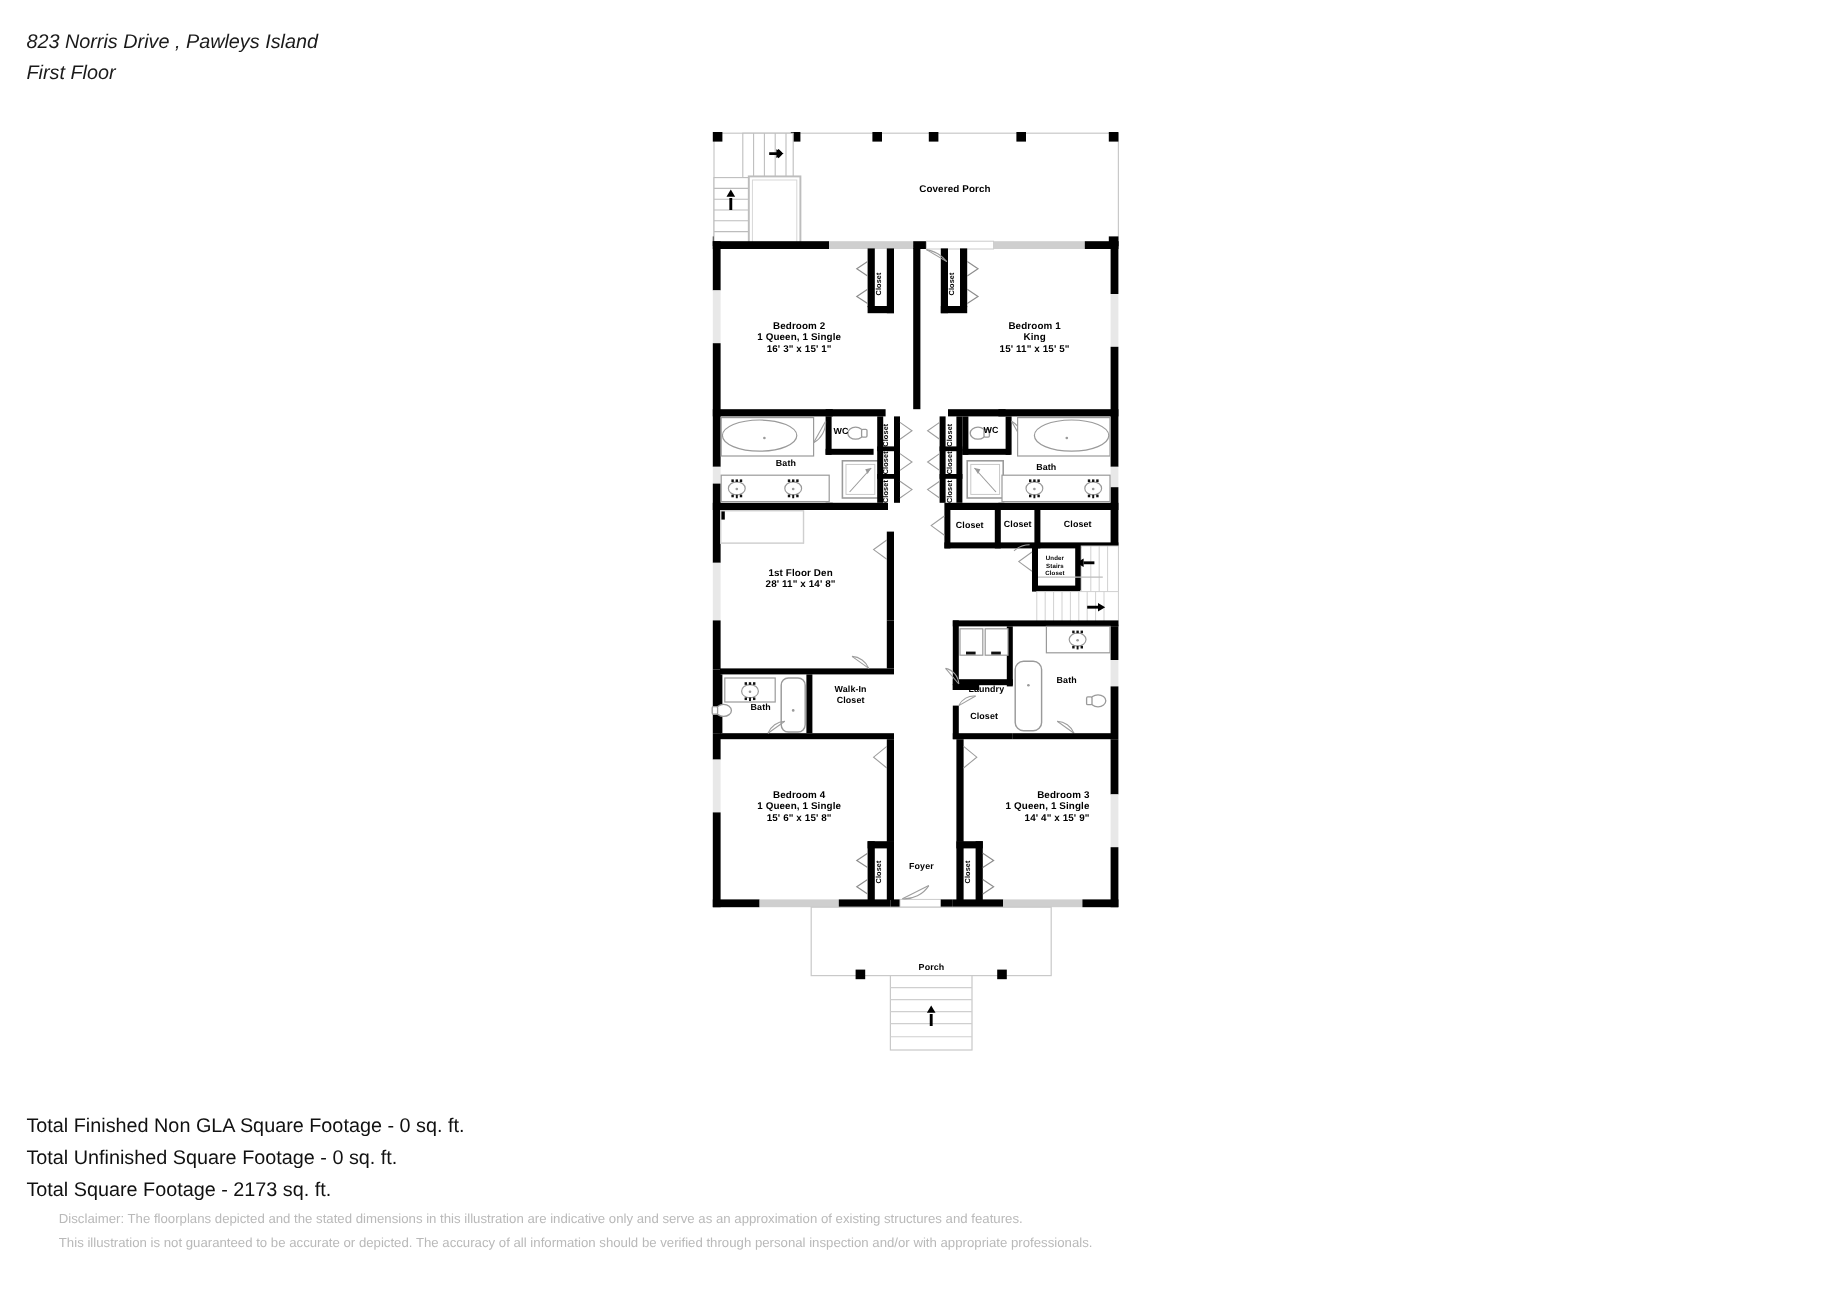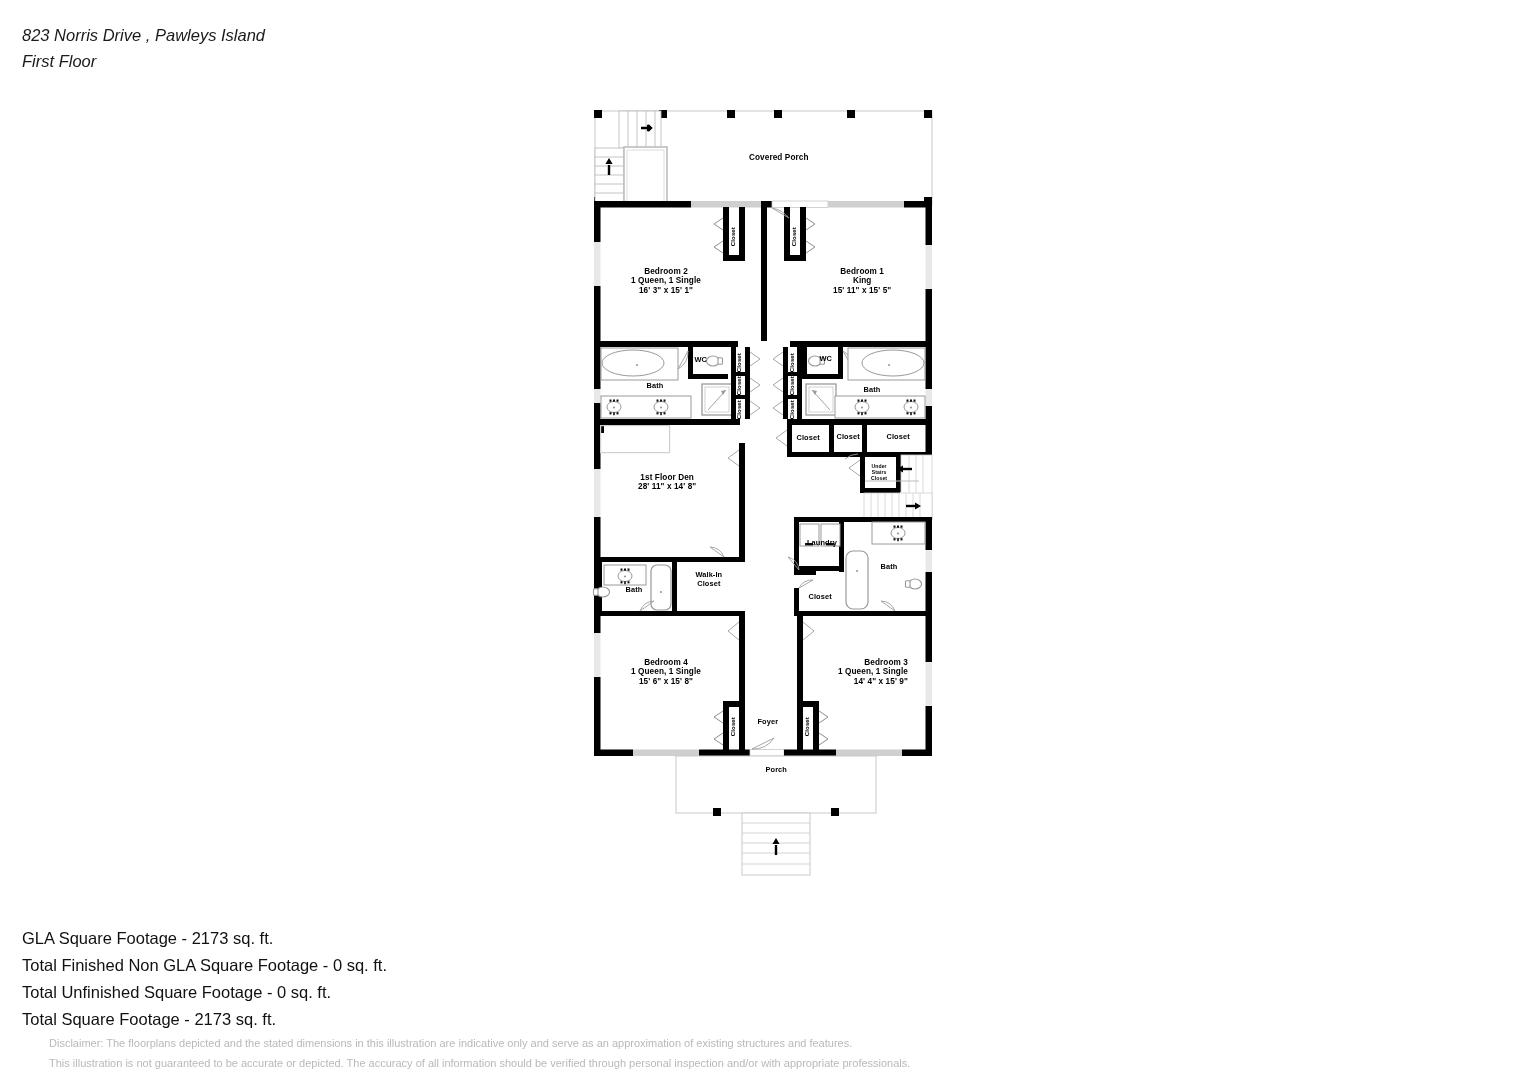--- a/index.html
+++ b/index.html
@@ -382,67 +382,66 @@
     <line x1="742" y1="833" x2="810" y2="833" stroke="#cfcfcf" stroke-width="0.9"></line>
     <line x1="742" y1="843" x2="810" y2="843" stroke="#cfcfcf" stroke-width="0.9"></line>
     <line x1="742" y1="853" x2="810" y2="853" stroke="#cfcfcf" stroke-width="0.9"></line>
     <line x1="742" y1="864" x2="810" y2="864" stroke="#cfcfcf" stroke-width="0.9"></line>
     <path d="M776 855 L776 845" stroke="#000" stroke-width="2.4"></path>
     <path d="M776 838 l-3.6 6 h7.2 z" fill="#000"></path>
   </g>
 </svg>
 
 <div id="room-labels">
-    <div class="fp-txt big" style="left: 749px; top: 153px;">Covered Porch</div>
+    <div class="fp-txt big" style="left: 766px; top: 153px;">Covered Porch</div>
     <div class="fp-txt big" style="left: 631px; top: 266.5px;">Bedroom 2
 1 Queen, 1 Single
 16' 3" x 15' 1"</div>
     <div class="fp-txt big" style="left: 833px; top: 266.5px;">Bedroom 1
 King
 15' 11" x 15' 5"</div>
     <div class="fp-txt" style="left: 646.5px; top: 381.5px;">Bath</div>
     <div class="fp-txt" style="left: 863.5px; top: 385.5px;">Bath</div>
     <div class="fp-txt" style="left: 694.5px; top: 355.5px;">WC</div>
     <div class="fp-txt" style="left: 819.5px; top: 354.5px;">WC</div>
     <div class="fp-txt big" style="left: 638px; top: 472.5px;">1st Floor Den
 28' 11" x 14' 8"</div>
     <div class="fp-txt" style="left: 796.5px; top: 433.5px;">Closet</div>
     <div class="fp-txt" style="left: 836.5px; top: 432.5px;">Closet</div>
     <div class="fp-txt" style="left: 886.5px; top: 432.5px;">Closet</div>
     <div class="fp-txt tiny" style="left: 871px; top: 462.5px;">Under
 Stairs
 Closet</div>
-    <div class="fp-txt" style="left: 807px; top: 539px;">Laundry</div>
+    <div class="fp-txt" style="left: 807px; top: 571px;">Laundry</div>
     <div class="fp-txt" style="left: 880.5px; top: 562.5px;">Bath</div>
     <div class="fp-txt" style="left: 808.5px; top: 592.5px;">Closet</div>
     <div class="fp-txt" style="left: 625.5px; top: 585.5px;">Bath</div>
     <div class="fp-txt" style="left: 695.5px; top: 571px;">Walk-In
 Closet</div>
     <div class="fp-txt big" style="left: 631px; top: 657.5px;">Bedroom 4
 1 Queen, 1 Single
 15' 6" x 15' 8"</div>
     <div class="fp-txt big" style="left: 838px; top: 657.5px; text-align: right;">Bedroom 3
 1 Queen, 1 Single
 14' 4" x 15' 9"</div>
     <div class="fp-txt" style="left: 757.5px; top: 718px;">Foyer</div>
-    <div class="fp-txt" style="left: 765.5px; top: 766px;">Porch</div>
+    <div class="fp-txt" style="left: 765.5px; top: 802px;">Porch</div>
   </div>
 <div id="vert-labels">
     <div class="fp-txt vert mini" style="left: 728.5px; top: 226.5px;">Closet</div>
     <div class="fp-txt vert mini" style="left: 789.5px; top: 226.5px;">Closet</div>
     <div class="fp-txt vert mini" style="left: 728.5px; top: 716.5px;">Closet</div>
     <div class="fp-txt vert mini" style="left: 802.5px; top: 716.5px;">Closet</div>
     <div class="fp-txt vert mini" style="left: 734.5px; top: 352.5px;">Closet</div>
     <div class="fp-txt vert mini" style="left: 734.5px; top: 375.5px;">Closet</div>
     <div class="fp-txt vert mini" style="left: 734.5px; top: 399.5px;">Closet</div>
     <div class="fp-txt vert mini" style="left: 787.5px; top: 352.5px;">Closet</div>
     <div class="fp-txt vert mini" style="left: 787.5px; top: 375.5px;">Closet</div>
     <div class="fp-txt vert mini" style="left: 787.5px; top: 399.5px;">Closet</div>
   </div>
 
 <div class="footer">
-  <div class="ft">GLA Square Footage - 2173 sq. ft.</div>
   <div class="ft">Total Finished Non GLA Square Footage - 0 sq. ft.</div>
   <div class="ft">Total Unfinished Square Footage - 0 sq. ft.</div>
   <div class="ft">Total Square Footage - 2173 sq. ft.</div>
   <div class="disc">Disclaimer: The floorplans depicted and the stated dimensions in this illustration are indicative only and serve as an approximation of existing structures and features.</div>
   <div class="disc">This illustration is not guaranteed to be accurate or depicted. The accuracy of all information should be verified through personal inspection and/or with appropriate professionals.</div>
 </div>
 
 </body></html>

